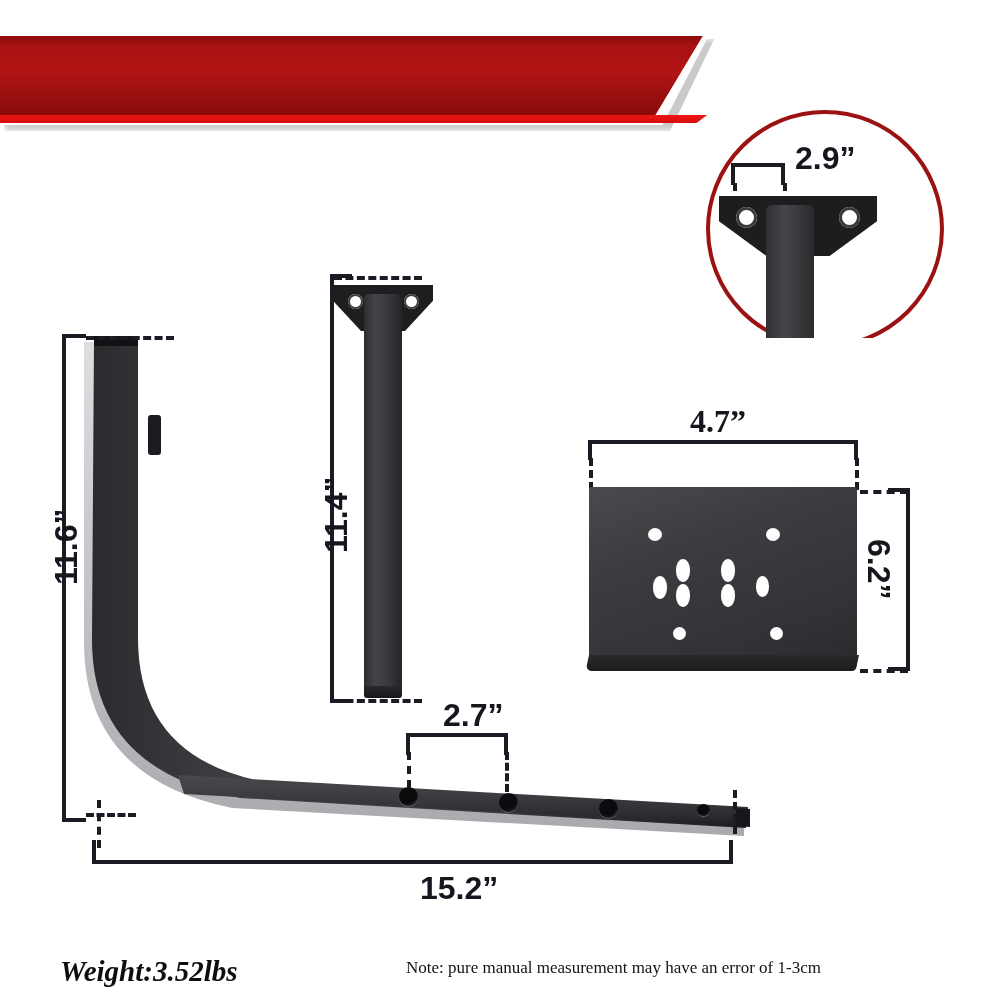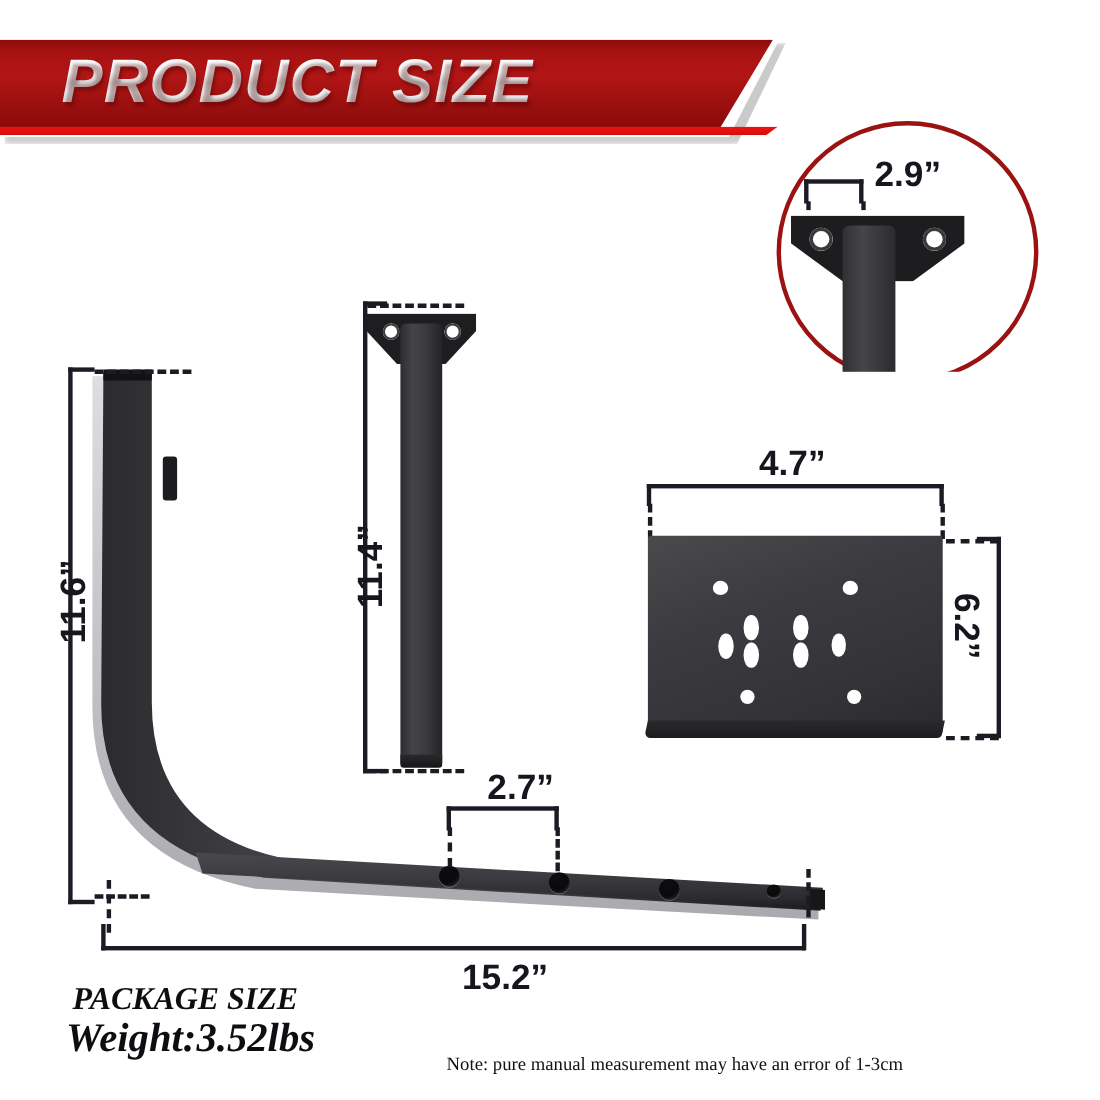--- a/index.html
+++ b/index.html
@@ -292,39 +292,38 @@
 </head>
 <body>
 
 <div class="stage">
 
   <div class="banner-wrap">
     <div class="banner-shadow"></div>
     <div class="banner-outline"></div>
     <div class="banner-body"></div>
     <div class="banner-stripe"></div>
-    <div class="banner-title">PRODUCT SIZE</div>
   </div>
 
   <div class="callout-circle"></div>
 
   <div class="ln" style="left:731px; top:163px; width:4px; height:22px;"></div>
   <div class="ln" style="left:731px; top:163px; width:54px; height:4px;"></div>
   <div class="ln" style="left:781px; top:163px; width:4px; height:22px;"></div>
   <div class="dash-v" style="left:733px; top:183px; height:24px;"></div>
   <div class="dash-v" style="left:783px; top:183px; height:24px;"></div>
   <div class="dim dim-lbl-30" style="left:795px; top:140px;">2.9”</div>
 
   <div class="cplate"></div>
   <div class="cplate-hole" style="left:736px; top:207px;"></div>
   <div class="cplate-hole" style="left:839px; top:207px;"></div>
   <div class="cbar"></div>
   <div class="cbar-mask"></div>
 
-  <div class="dim dim-lbl-30" style="left:690px; top:403px;">4.7”</div>
+  <div class="dim dim-lbl-30" style="left:690px; top:403px;font-family:Liberation Serif, serif;">4.7”</div>
   <div class="ln" style="left:588px; top:440px; width:270px; height:4px;"></div>
   <div class="ln" style="left:588px; top:440px; width:4px; height:20px;"></div>
   <div class="ln" style="left:854px; top:440px; width:4px; height:20px;"></div>
   <div class="dash-v" style="left:589px; top:458px; height:32px;"></div>
   <div class="dash-v" style="left:855px; top:458px; height:32px;"></div>
 
   <div class="plate"></div>
   <div class="plate-edge"></div>
 
   <div class="hole-r" style="left:648px; top:528px; width:14px; height:13px;"></div>
@@ -418,18 +417,17 @@
   <div class="ln" style="left:504px; top:733px; width:4px; height:22px;"></div>
   <div class="dash-v" style="left:407px; top:752px; height:36px;"></div>
   <div class="dash-v" style="left:505px; top:752px; height:40px;"></div>
 
   <div class="dash-v" style="left:733px; top:790px; height:44px;"></div>
   <div class="ln" style="left:92px; top:860px; width:640px; height:4px;"></div>
   <div class="ln" style="left:92px; top:840px; width:4px; height:24px;"></div>
   <div class="ln" style="left:729px; top:840px; width:4px; height:24px;"></div>
   <div class="dim dim-lbl-30" style="left:420px; top:870px;">15.2”</div>
 
-  <div class="serif-it" style="left:66px; top:892px; font-size:29px;">PACKAGE SIZE</div>
-  <div class="serif-it" style="left:60px; top:922px; font-size:37px;">Weight:3.52lbs</div>
+  <div class="serif-it" style="left:60px; top:955px; font-size:29px;">Weight:3.52lbs</div>
 
   <div class="note" style="left:406px; top:958px;">Note: pure manual measurement may have an error of 1-3cm</div>
 
 </div>
 
 </body></html>

